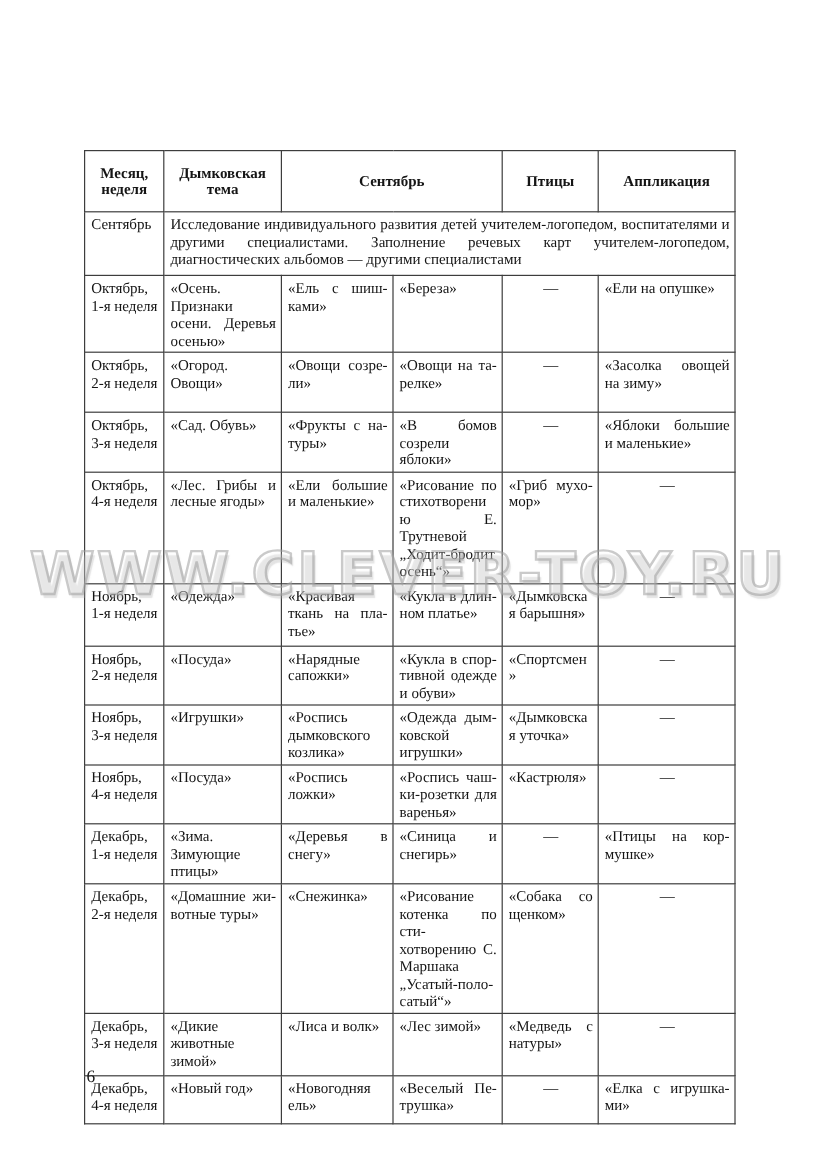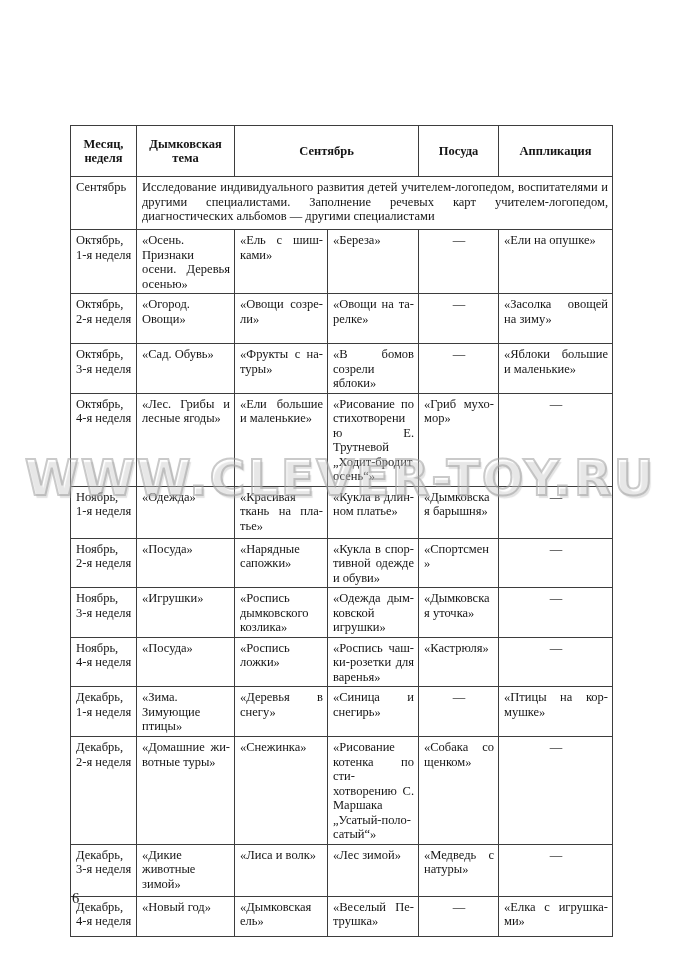--- a/index.html
+++ b/index.html
@@ -121,21 +121,21 @@
       <col style="width:93px">
       <col style="width:91px">
       <col style="width:80px">
       <col style="width:114px">
     </colgroup>
     <thead>
       <tr>
         <th>Месяц, неделя</th>
         <th>Дымковская тема</th>
         <th colspan="2">Сентябрь</th>
-        <th>Посуда</th>
+        <th>Птицы</th>
         <th>Аппликация</th>
       </tr>
     </thead>
     <tbody>
       <tr class="h-sep">
         <td class="month-cell">Сентябрь</td>
         <td class="jc" colspan="5">Исследование индивидуального развития детей учителем-логопедом, воспитателями и дру­гими специалистами. Заполнение речевых карт учителем-логопедом, диагностических аль­бомов — другими специалистами</td>
       </tr>
 
       <tr class="h-r0">
@@ -269,21 +269,21 @@
         <td class="jc">«Медведь с натуры»</td>
         <td class="jc dash">—</td>
       </tr>
 
       <tr class="h-r11">
         <td class="month-cell">
             <span>Декабрь,</span>
             <span>4-я неделя</span>
           </td>
         <td class="jc">«Новый год»</td>
-        <td class="jc">«Дымковская ель»</td>
+        <td class="jc">«Новогодняя ель»</td>
         <td class="jc">«Веселый Пе­трушка»</td>
         <td class="jc dash">—</td>
         <td class="jc">«Елка с игрушка­ми»</td>
       </tr>
     </tbody>
   </table>
 
   <div class="watermark">WWW.CLEVER-TOY.RU</div>
 
   <div class="page-number">6</div>

